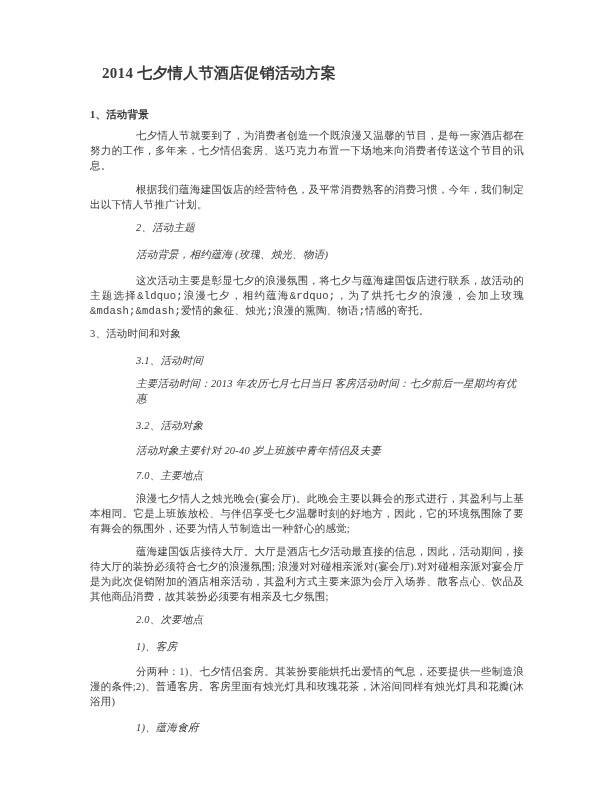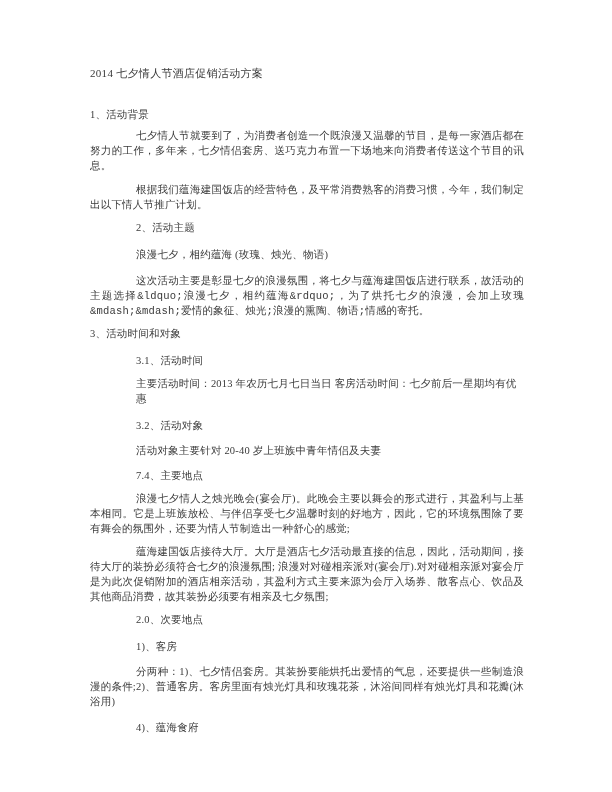--- a/index.html
+++ b/index.html
@@ -15,40 +15,40 @@
     margin: 0 auto;
     background: #ffffff;
     padding: 66px 88px 30px 90px;
     font-family: "Liberation Serif", "DejaVu Serif", serif;
     font-size: 10.5px;
     line-height: 15px;
     color: #3a3a3a;
     overflow: hidden;
   }
   .doc-title {
-    font-size: 11px;
-    font-weight: normal;
-    margin: 0 0 26px 0;
+    font-size: 15px;
+    font-weight: bold;
+    margin: 0 0 26px 12px;
     letter-spacing: 0.3px;
   }
   .blk {
     margin: 0;
     letter-spacing: 0.2px;
   }
   
   .h-left { padding-left: 0; }
   
-  .h-indent { padding-left: 46px; }
+  .h-indent { padding-left: 46px; font-style: italic; }
   
   .para {
     text-indent: 46px;
     text-align: justify;
     text-justify: inter-ideograph;
   }
-  .mb6  { margin-bottom: 6px; }
+  .mb6  { margin-bottom: 6px; font-weight: bold; }
   .mb7  { margin-bottom: 7px; font-family: Liberation Mono, monospace; }
   .mb8  { margin-bottom: 8px; }
   .mb9  { margin-bottom: 9px; }
   .mb10 { margin-bottom: 10px; }
   .mb11 { margin-bottom: 11px; }
   .mb12 { margin-bottom: 12px; }
 </style>
 </head>
 <body>
 
@@ -57,42 +57,42 @@
   <div class="doc-title">2014 七夕情人节酒店促销活动方案</div>
 
   <div class="blk h-left mb6">1、活动背景</div>
 
   <p class="blk para mb9">七夕情人节就要到了，为消费者创造一个既浪漫又温馨的节目，是每一家酒店都在努力的工作，多年来，七夕情侣套房、送巧克力布置一下场地来向消费者传送这个节目的讯息。</p>
 
   <p class="blk para mb8">根据我们蕴海建国饭店的经营特色，及平常消费熟客的消费习惯，今年，我们制定出以下情人节推广计划。</p>
 
   <div class="blk h-indent mb12">2、活动主题</div>
 
-  <div class="blk h-indent mb12">浪漫七夕，相约蕴海 (玫瑰、烛光、物语)</div>
+  <div class="blk h-indent mb12">活动背景，相约蕴海 (玫瑰、烛光、物语)</div>
 
   <p class="blk para mb7">这次活动主要是彰显七夕的浪漫氛围，将七夕与蕴海建国饭店进行联系，故活动的主题选择&amp;ldquo;浪漫七夕，相约蕴海&amp;rdquo;，为了烘托七夕的浪漫，会加上玫瑰&amp;mdash;&amp;mdash;爱情的象征、烛光;浪漫的熏陶、物语;情感的寄托。</p>
 
   <div class="blk h-left mb12">3、活动时间和对象</div>
 
   <div class="blk h-indent mb8">3.1、活动时间</div>
 
   <div class="blk h-indent mb12">主要活动时间：2013 年农历七月七日当日  客房活动时间：七夕前后一星期均有优惠</div>
 
   <div class="blk h-indent mb10">3.2、活动对象</div>
 
   <div class="blk h-indent mb10">活动对象主要针对 20-40 岁上班族中青年情侣及夫妻</div>
 
 
-  <div class="blk h-indent mb8">7.4、主要地点</div>
+  <div class="blk h-indent mb8">7.0、主要地点</div>
 
   <p class="blk para mb8">浪漫七夕情人之烛光晚会(宴会厅)。此晚会主要以舞会的形式进行，其盈利与上基本相同。它是上班族放松、与伴侣享受七夕温馨时刻的好地方，因此，它的环境氛围除了要有舞会的氛围外，还要为情人节制造出一种舒心的感觉;</p>
 
   <p class="blk para mb8">蕴海建国饭店接待大厅。大厅是酒店七夕活动最直接的信息，因此，活动期间，接待大厅的装扮必须符合七夕的浪漫氛围; 浪漫对对碰相亲派对(宴会厅).对对碰相亲派对宴会厅是为此次促销附加的酒店相亲活动，其盈利方式主要来源为会厅入场券、散客点心、饮品及其他商品消费，故其装扮必须要有相亲及七夕氛围;</p>
 
   <div class="blk h-indent mb12">2.0、次要地点</div>
 
   <div class="blk h-indent mb10">1)、客房</div>
 
   <p class="blk para mb11">分两种：1)、七夕情侣套房。其装扮要能烘托出爱情的气息，还要提供一些制造浪漫的条件;2)、普通客房。客房里面有烛光灯具和玫瑰花茶，沐浴间同样有烛光灯具和花瓣(沐浴用)</p>
 
-  <div class="blk h-indent">4)、蕴海食府</div>
+  <div class="blk h-indent">1)、蕴海食府</div>
 
 </div>
 
 </body></html>

